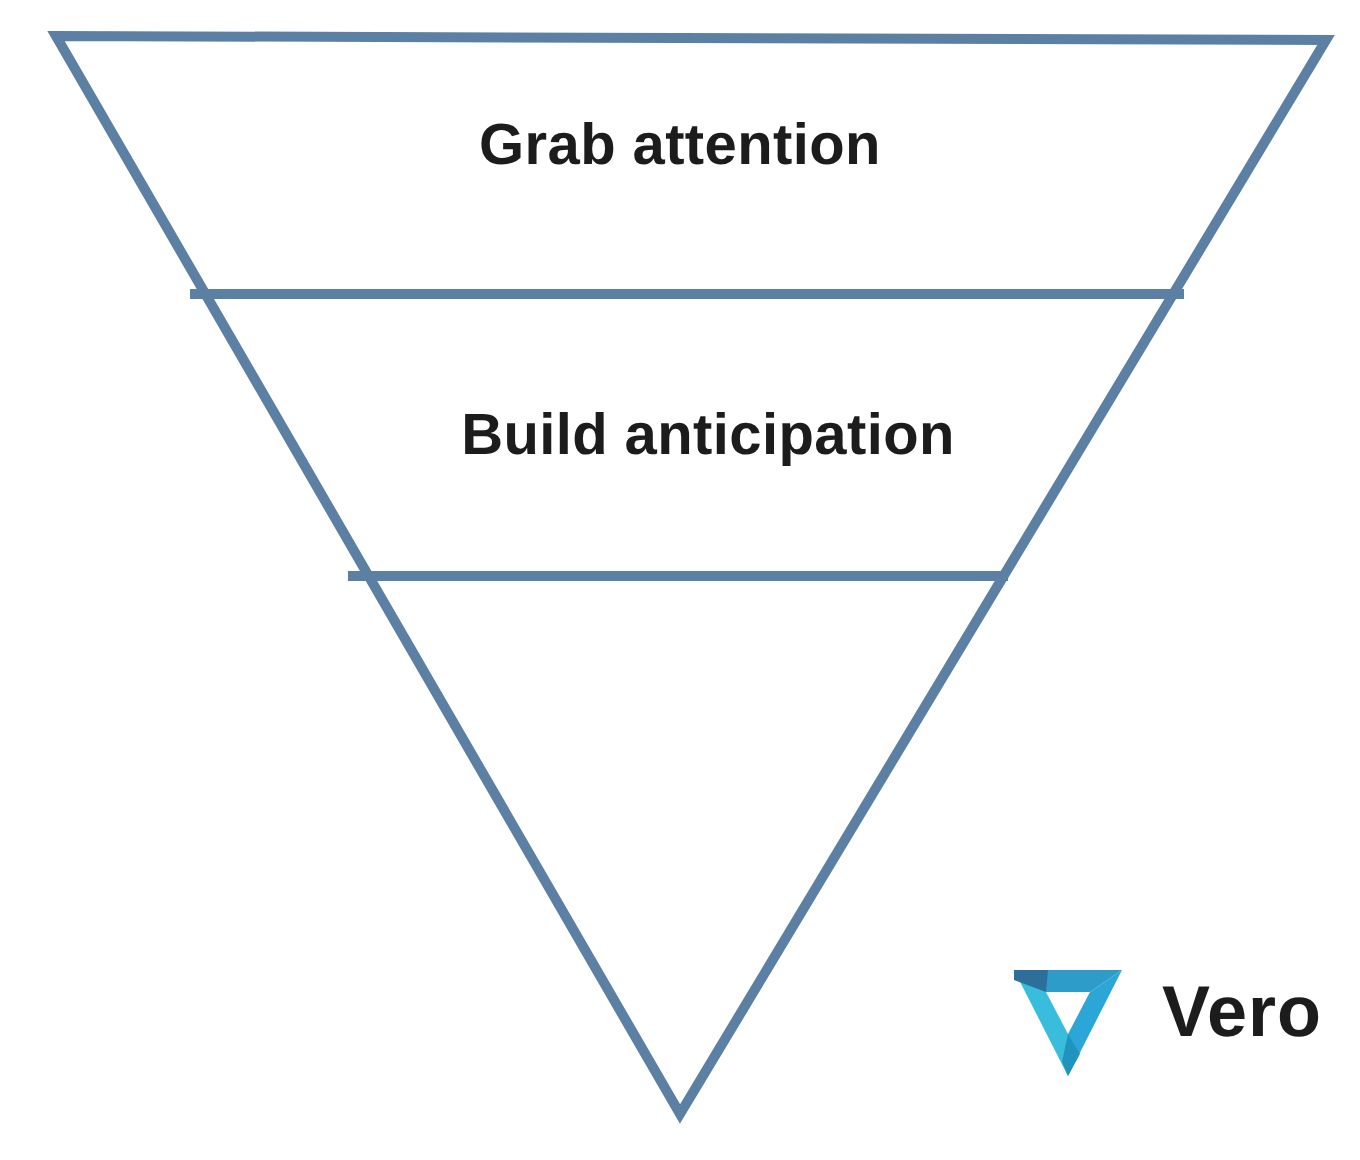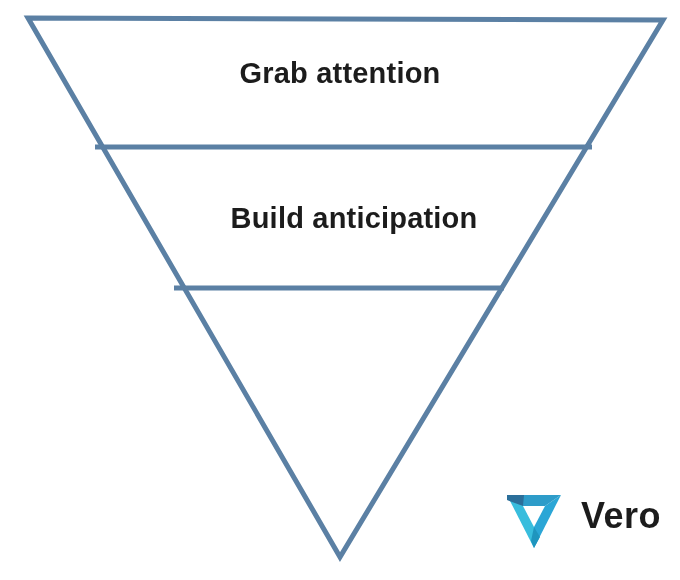--- a/index.html
+++ b/index.html
@@ -33,21 +33,21 @@
   .stage-label.stage-3 {
     left: 265px;
     width: 150px;
     top: 340px;
     line-height: 44px;
     white-space: normal;
   }
   .logo {
     position: absolute;
     left: 505px;
-    top: 486px;
+    top: 476px;
     width: 170px;
     height: 70px;
   }
   .logo-icon {
     position: absolute;
     left: 2px;
     top: 9px;
     width: 54px;
     height: 53px;
   }

